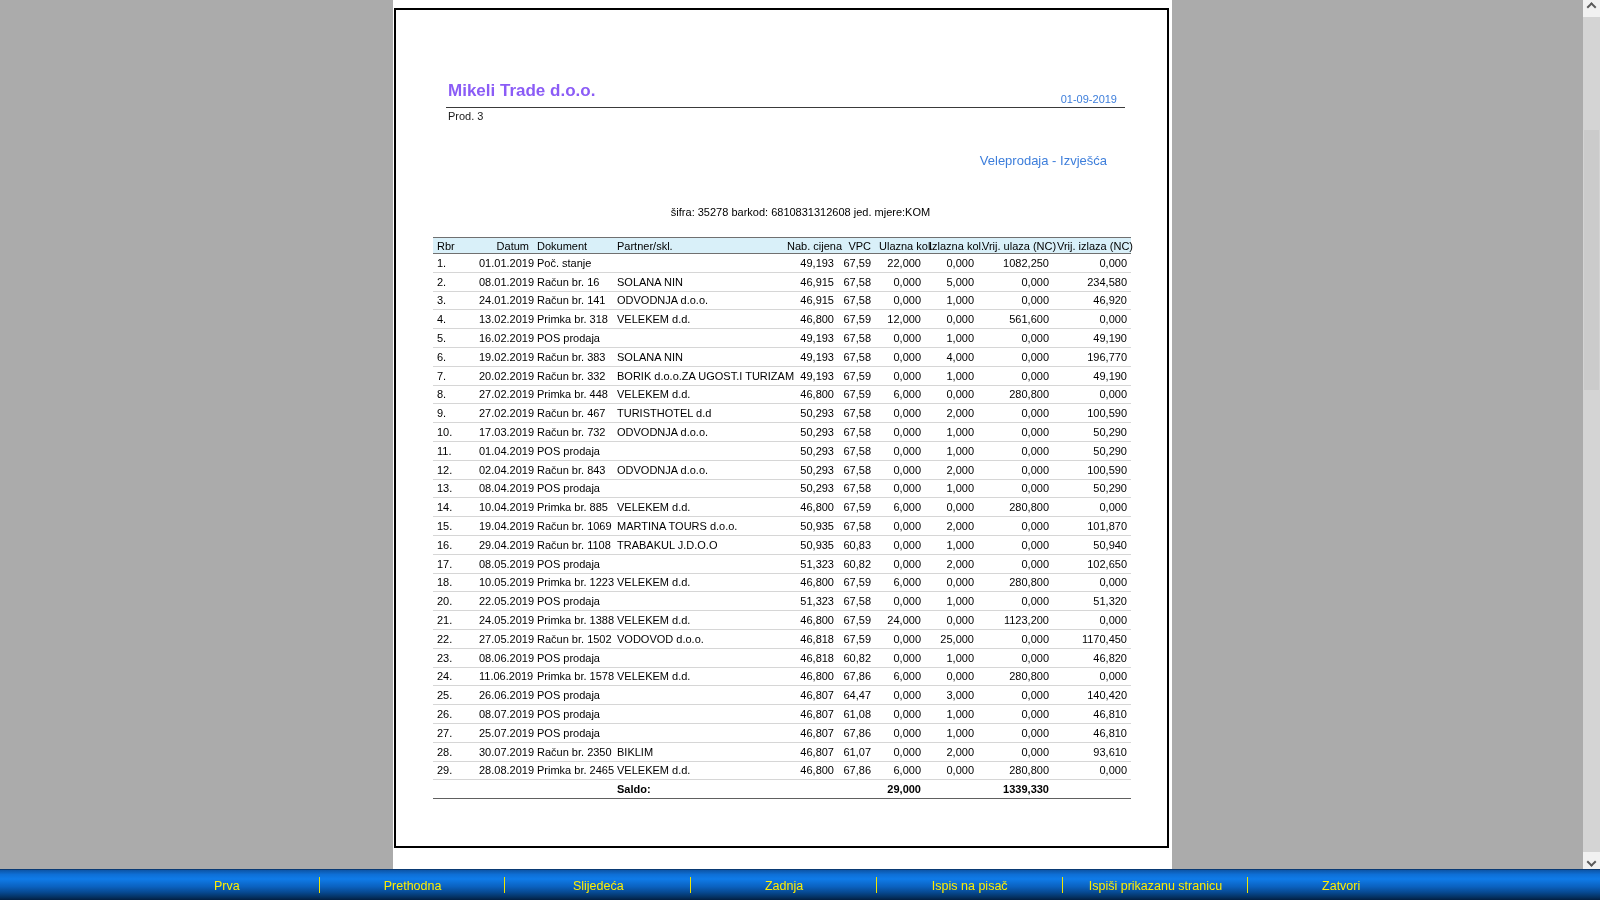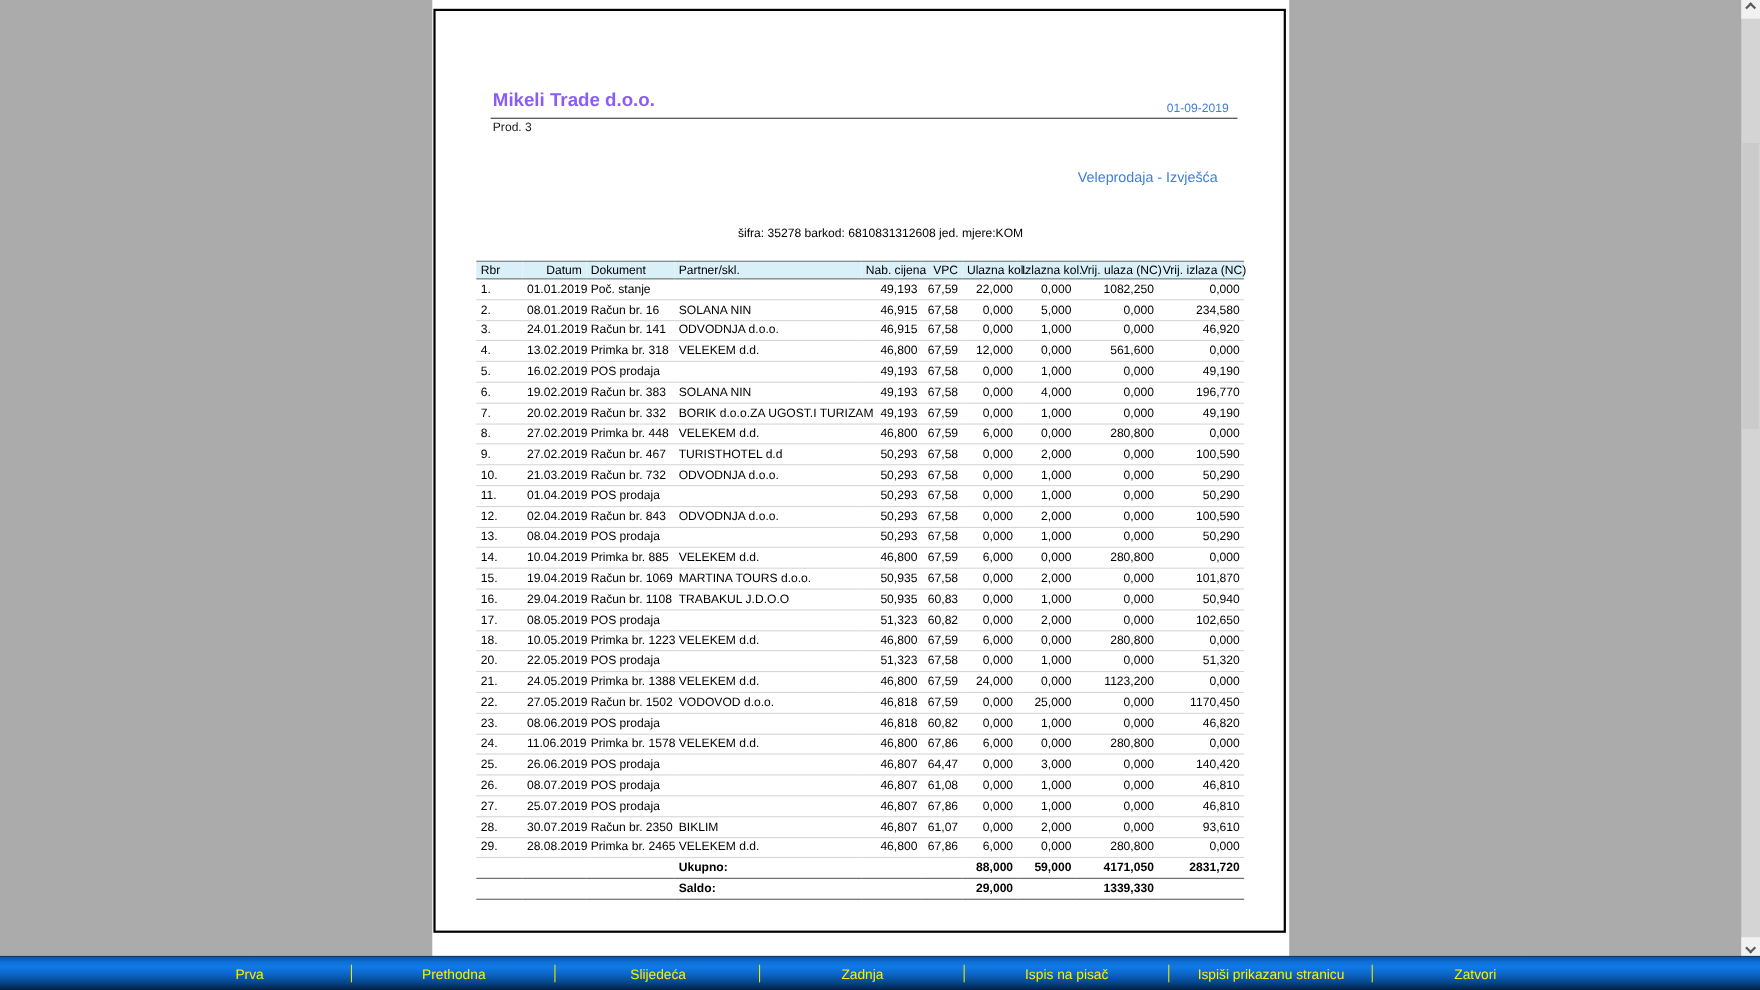--- a/index.html
+++ b/index.html
@@ -189,21 +189,21 @@
             <td class="al">TURISTHOTEL d.d</td>
             <td class="ar">50,293</td>
             <td class="ar">67,58</td>
             <td class="ar">0,000</td>
             <td class="ar">2,000</td>
             <td class="ar">0,000</td>
             <td class="ar">100,590</td>
           </tr>
           <tr>
             <td class="al">10.</td>
-            <td class="ar">21.03.2019</td>
+            <td class="ar">17.03.2019</td>
             <td class="al">Račun br. 732</td>
             <td class="al">ODVODNJA d.o.o.</td>
             <td class="ar">50,293</td>
             <td class="ar">67,58</td>
             <td class="ar">0,000</td>
             <td class="ar">1,000</td>
             <td class="ar">0,000</td>
             <td class="ar">50,290</td>
           </tr>
           <tr>
@@ -417,32 +417,20 @@
             <td class="al">VELEKEM d.d.</td>
             <td class="ar">46,800</td>
             <td class="ar">67,86</td>
             <td class="ar">6,000</td>
             <td class="ar">0,000</td>
             <td class="ar">280,800</td>
             <td class="ar">0,000</td>
           </tr>
         </tbody>
       <tfoot id="tfoot">
-          <tr class="ukupno-row">
-            <td class="al"></td>
-            <td class="ar"></td>
-            <td class="al"></td>
-            <td class="al">Ukupno:</td>
-            <td class="ar"></td>
-            <td class="ar"></td>
-            <td class="ar">88,000</td>
-            <td class="ar">59,000</td>
-            <td class="ar">4171,050</td>
-            <td class="ar">2831,720</td>
-          </tr>
           <tr class="saldo-row">
             <td class="al"></td>
             <td class="ar"></td>
             <td class="al"></td>
             <td class="al">Saldo:</td>
             <td class="ar"></td>
             <td class="ar"></td>
             <td class="ar">29,000</td>
             <td class="ar"></td>
             <td class="ar">1339,330</td>

